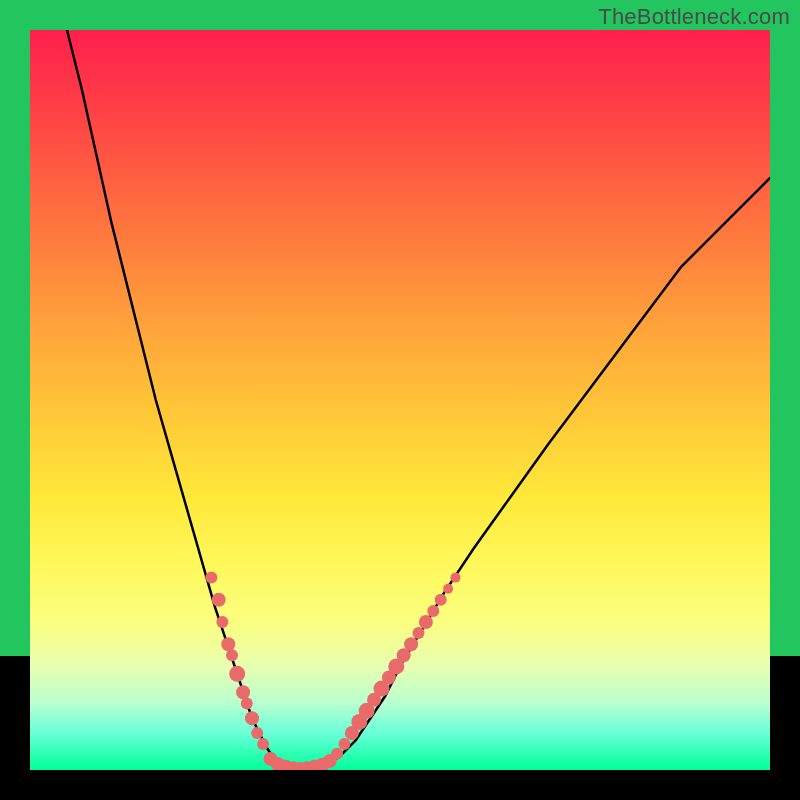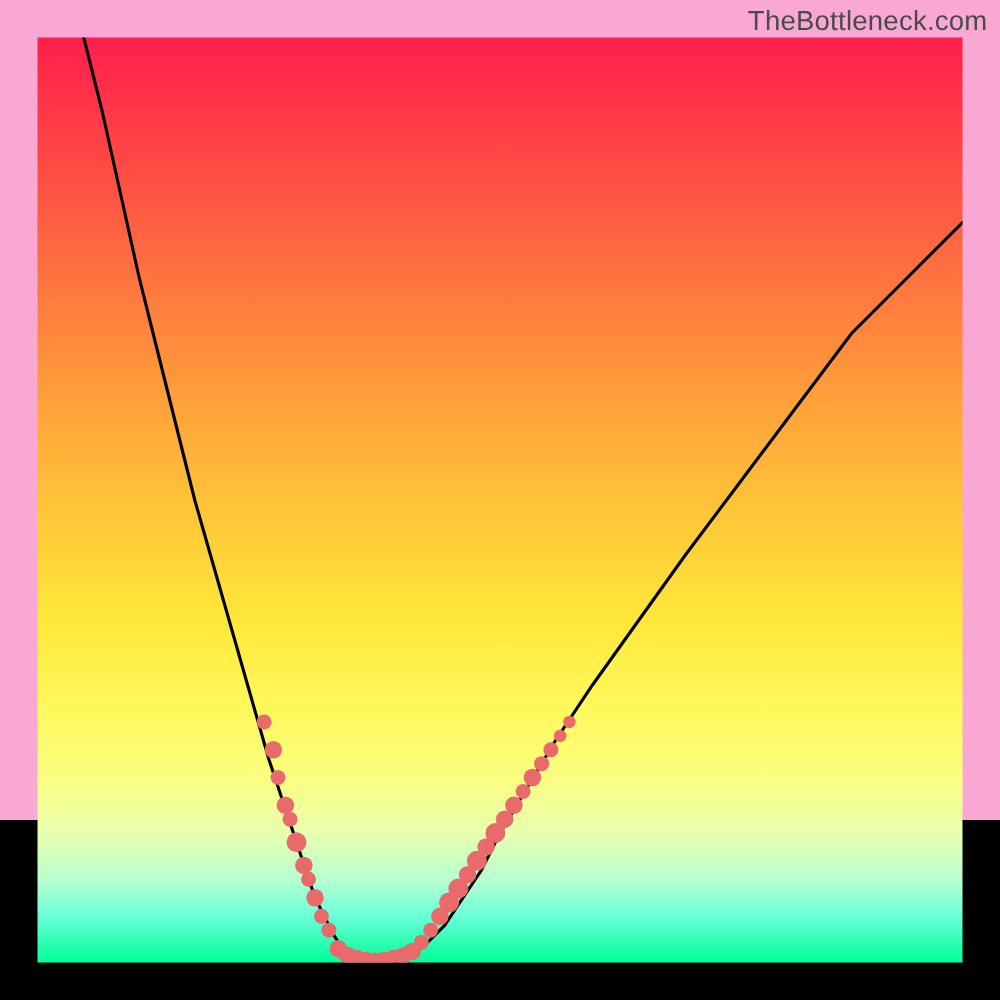--- a/index.html
+++ b/index.html
@@ -10,21 +10,21 @@
     overflow: hidden;
     background: #000;
     font-family: Arial, sans-serif;
   }
   .frame {
     position: absolute;
     left: 0;
     top: 0;
     width: 800px;
     height: 656px;
-    background: #f9a8d4;
+    background: #22c55e;
   }
   .plot {
     position: absolute;
     left: 30px;
     top: 30px;
     width: 740px;
     height: 740px;
     background: linear-gradient(to bottom,
       #ff1f4b 0%,
       #ff4e44 15%,

